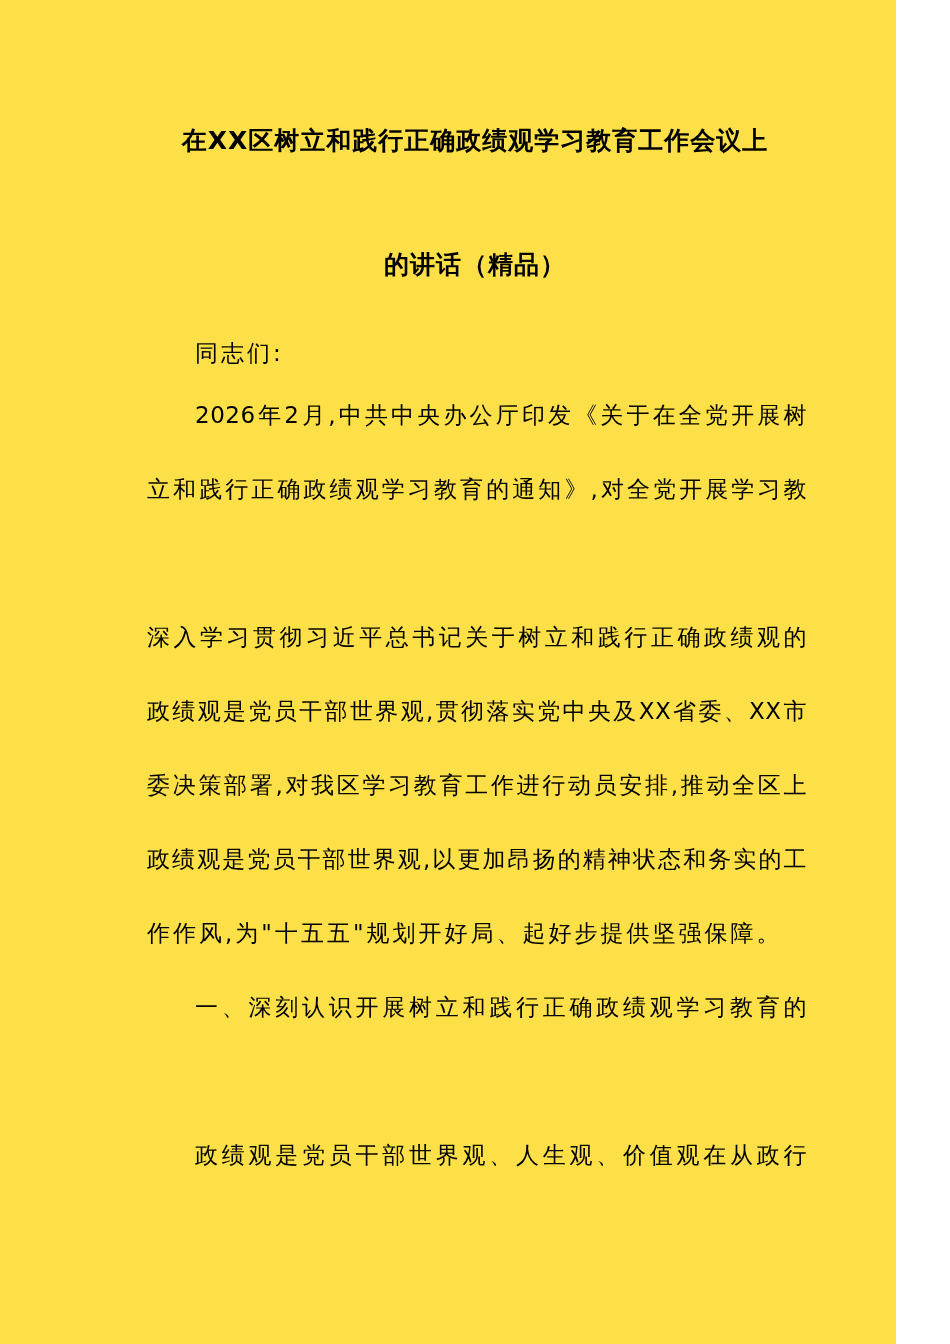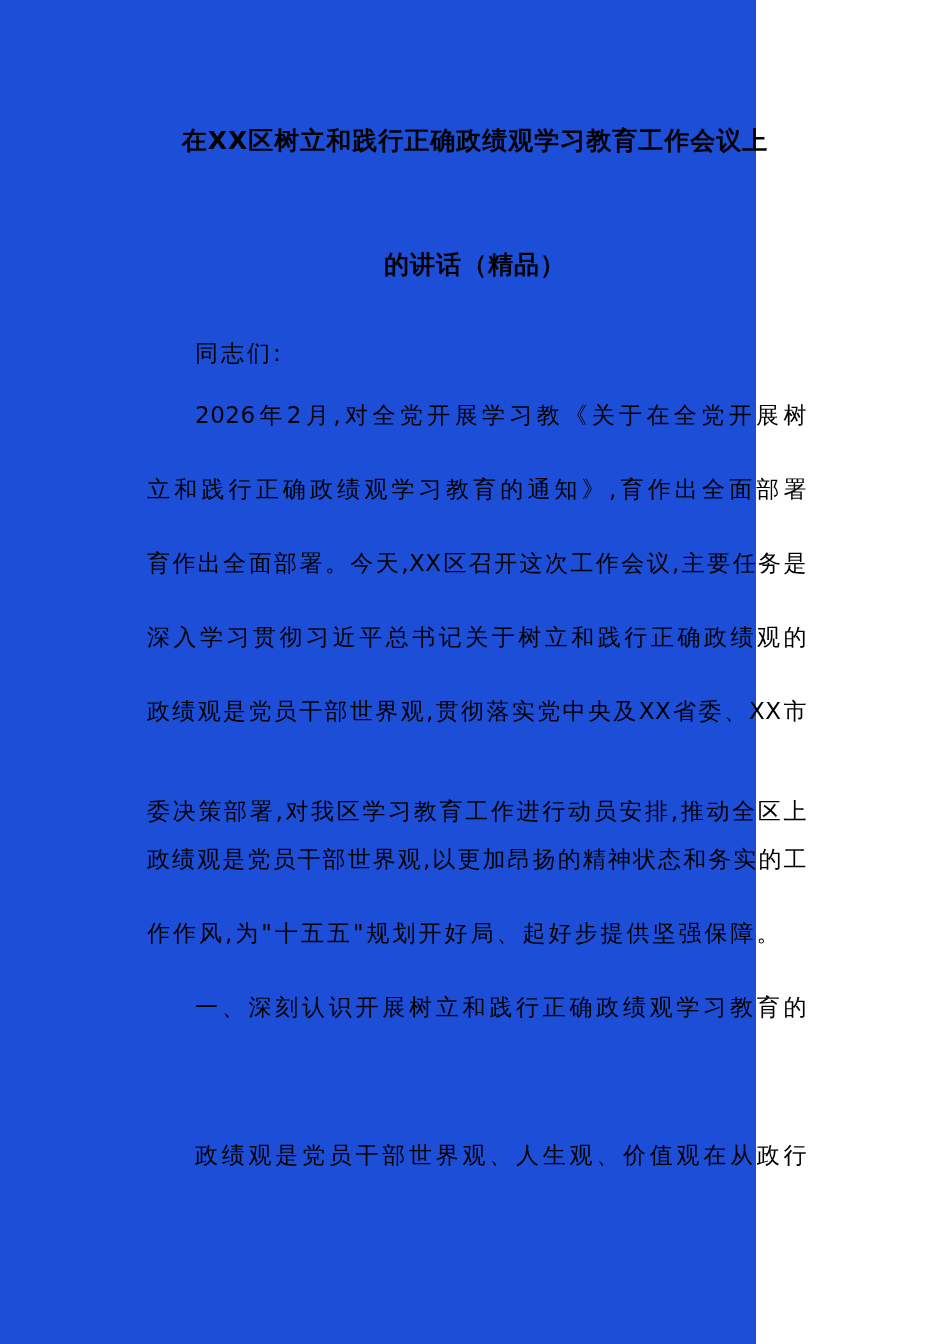--- a/index.html
+++ b/index.html
@@ -12,23 +12,23 @@
       height: 1344px;
       position: relative;
       overflow: hidden;
       color: #000000;
       font-family: "DejaVu Sans", "Liberation Sans", sans-serif;
     }
     .page {
       position: absolute;
       left: 0;
       top: 0;
-      width: 756px;
+      width: 896px;
       height: 1344px;
-      background: #1d4ed8;
+      background: #fde047;
       text-decoration: underline;
     }
     .title-line {
       position: absolute;
       left: 140px;
       width: 670px;
       text-align: center;
       font-size: 25px;
       font-weight: bold;
       letter-spacing: 1px;
@@ -56,26 +56,25 @@
 </head>
 <body>
 
 <div class="page">
 
   <div class="title-line" style="top:124px;">在XX区树立和践行正确政绩观学习教育工作会议上</div>
   <div class="title-line" style="top:200px;margin-top:48px;">的讲话（精品）</div>
 
   <div class="body-line indent short" style="top:338px;">同志们:</div>
 
-  <div class="body-line indent" style="top:400px;">2026年2月,对全党开展学习教《关于在全党开展树</div>
-  <div class="body-line" style="top:474px;">立和践行正确政绩观学习教育的通知》,育作出全面部署</div>
-  <div class="body-line" style="top:548px;">育作出全面部署。今天,XX区召开这次工作会议,主要任务是</div>
+  <div class="body-line indent" style="top:400px;">2026年2月,中共中央办公厅印发《关于在全党开展树</div>
+  <div class="body-line" style="top:474px;">立和践行正确政绩观学习教育的通知》,对全党开展学习教</div>
   <div class="body-line" style="top:622px;">深入学习贯彻习近平总书记关于树立和践行正确政绩观的</div>
   <div class="body-line" style="top:696px;">政绩观是党员干部世界观,贯彻落实党中央及XX省委、XX市</div>
-  <div class="body-line" style="top:796px;">委决策部署,对我区学习教育工作进行动员安排,推动全区上</div>
+  <div class="body-line" style="top:770px;">委决策部署,对我区学习教育工作进行动员安排,推动全区上</div>
   <div class="body-line" style="top:844px;">政绩观是党员干部世界观,以更加昂扬的精神状态和务实的工</div>
   <div class="body-line short" style="top:918px;">作作风,为"十五五"规划开好局、起好步提供坚强保障。</div>
 
   <div class="body-line indent" style="top:992px;">一、深刻认识开展树立和践行正确政绩观学习教育的</div>
 
   <div class="body-line indent" style="top:1140px;">政绩观是党员干部世界观、人生观、价值观在从政行</div>
 
 </div>
 
 </body></html>

